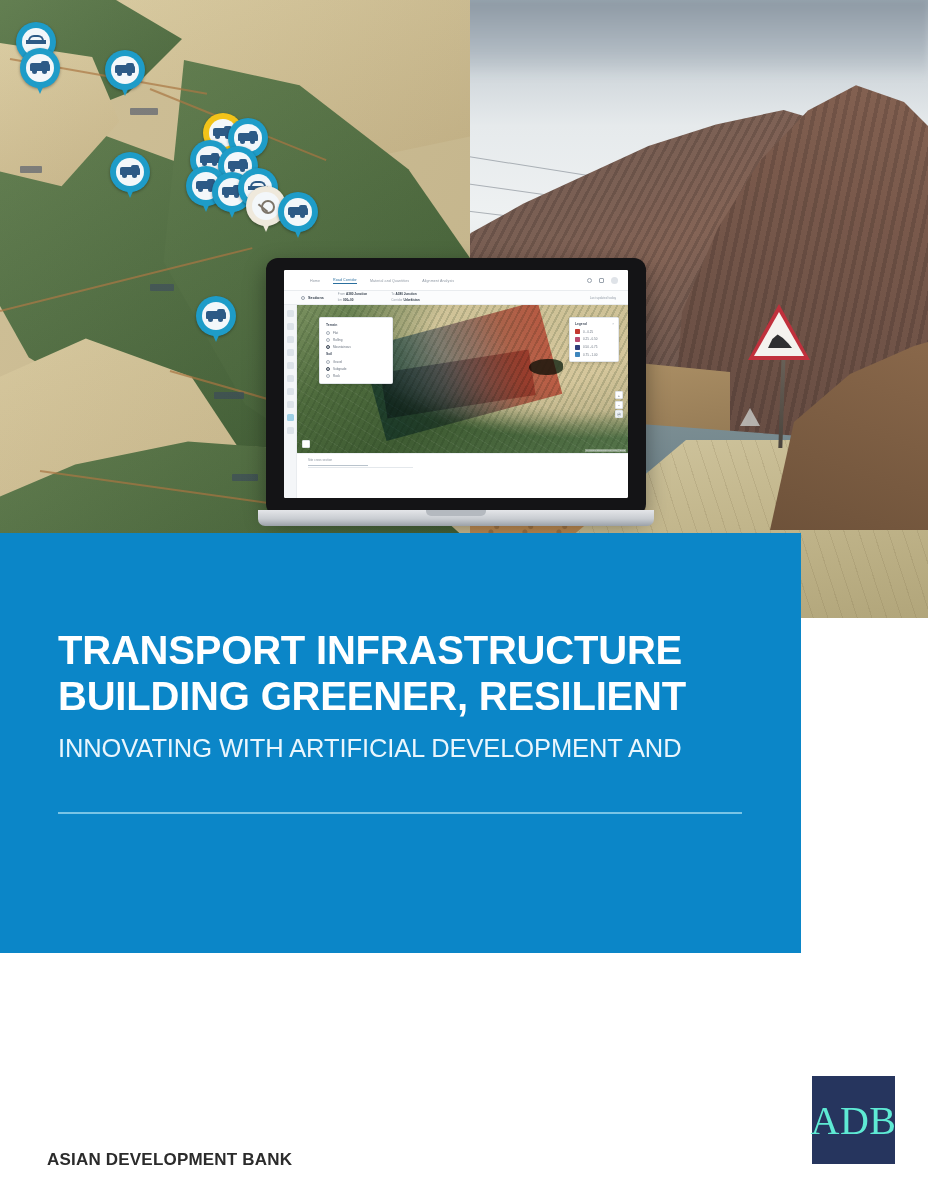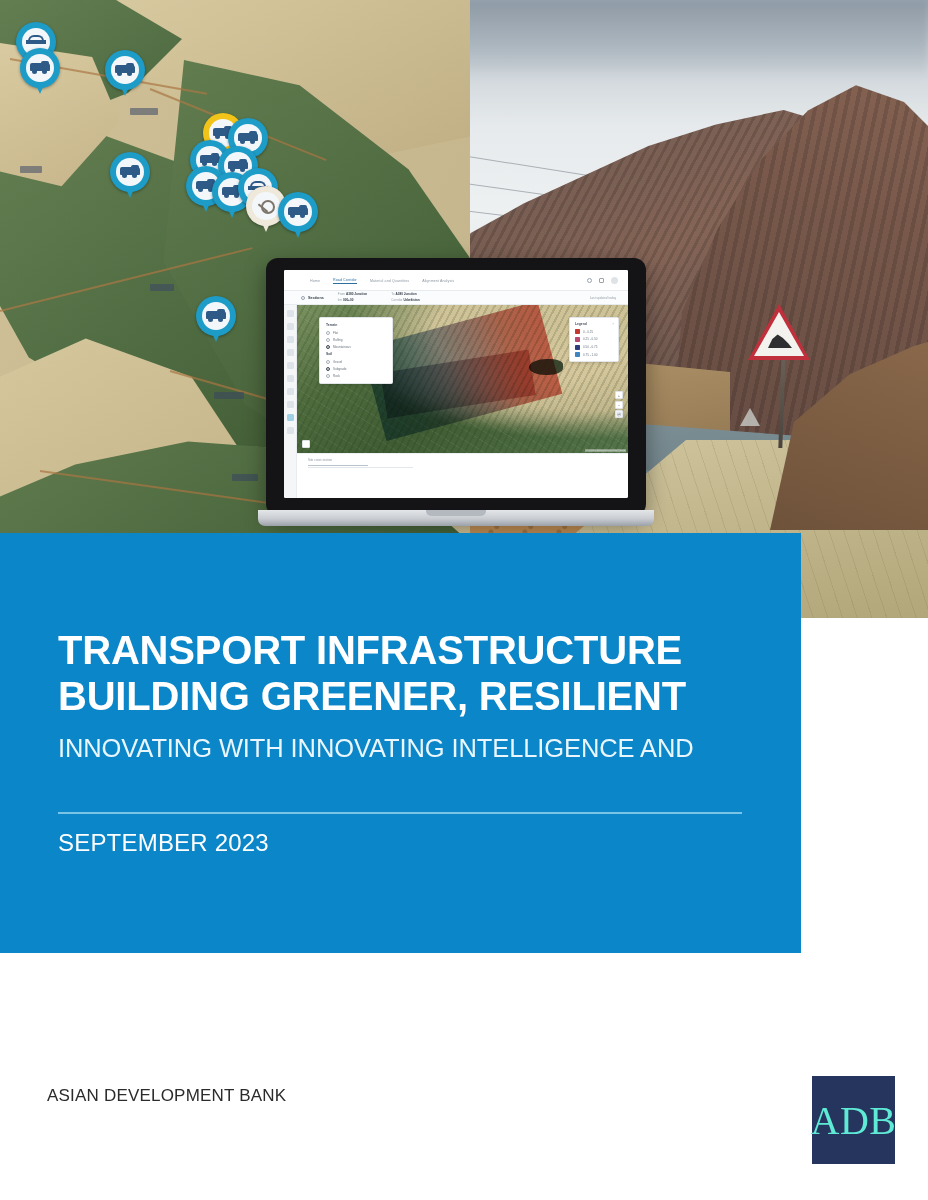--- a/index.html
+++ b/index.html
@@ -232,21 +232,21 @@
     font-size:40px; font-weight:bold; line-height:1.14; color:#ffffff;
     letter-spacing:-.2px; }
   .title-sub { position:absolute; left:58px; top:200px; width:690px;
     font-size:25.5px; line-height:1.25; color:#eaf6fd; letter-spacing:-.1px; }
   .rule { position:absolute; left:58px; top:279px; width:684px; height:2px;
     background:#79c4e6; }
   .date { position:absolute; left:58px; top:296px; font-size:24px; color:#ffffff;
     letter-spacing:.2px; }
 
   
-  .footer-brand { position:absolute; left:47px; top:1086px; font-size:17px; font-weight:normal;
+  .footer-brand { position:absolute; left:47px; top:1150px; font-size:17px; font-weight:bold;
     letter-spacing:.2px; color:#2b2b2b; }
   .adb-logo { position:absolute; left:812px; top:1076px; width:83px; height:88px;
     background:#26355e; display:flex; align-items:center; justify-content:center; }
   .adb-logo span { font-family:"Liberation Serif", serif; font-size:40px; color:#5eead4;
     letter-spacing:.5px; }
 </style>
 </head>
 <body>
 
 <div class="cover">
@@ -593,24 +593,23 @@
     </div>
 
   </div>
 
   <div class="banner">
     <div class="title-main">
       <div>TRANSPORT INFRASTRUCTURE</div>
       <div>BUILDING GREENER, RESILIENT</div>
     </div>
     <div class="title-sub">
-      <div>INNOVATING WITH INNOVATING INTELLIGENCE AND</div>
+      <div>INNOVATING WITH ARTIFICIAL DEVELOPMENT AND</div>
     </div>
     <div class="rule"></div>
-    <div class="date">SEPTEMBER 2023</div>
   </div>
 
   <div class="footer-brand">ASIAN DEVELOPMENT BANK</div>
   <div class="adb-logo">
     <span>ADB</span>
   </div>
 
 </div>
 
 </body></html>

